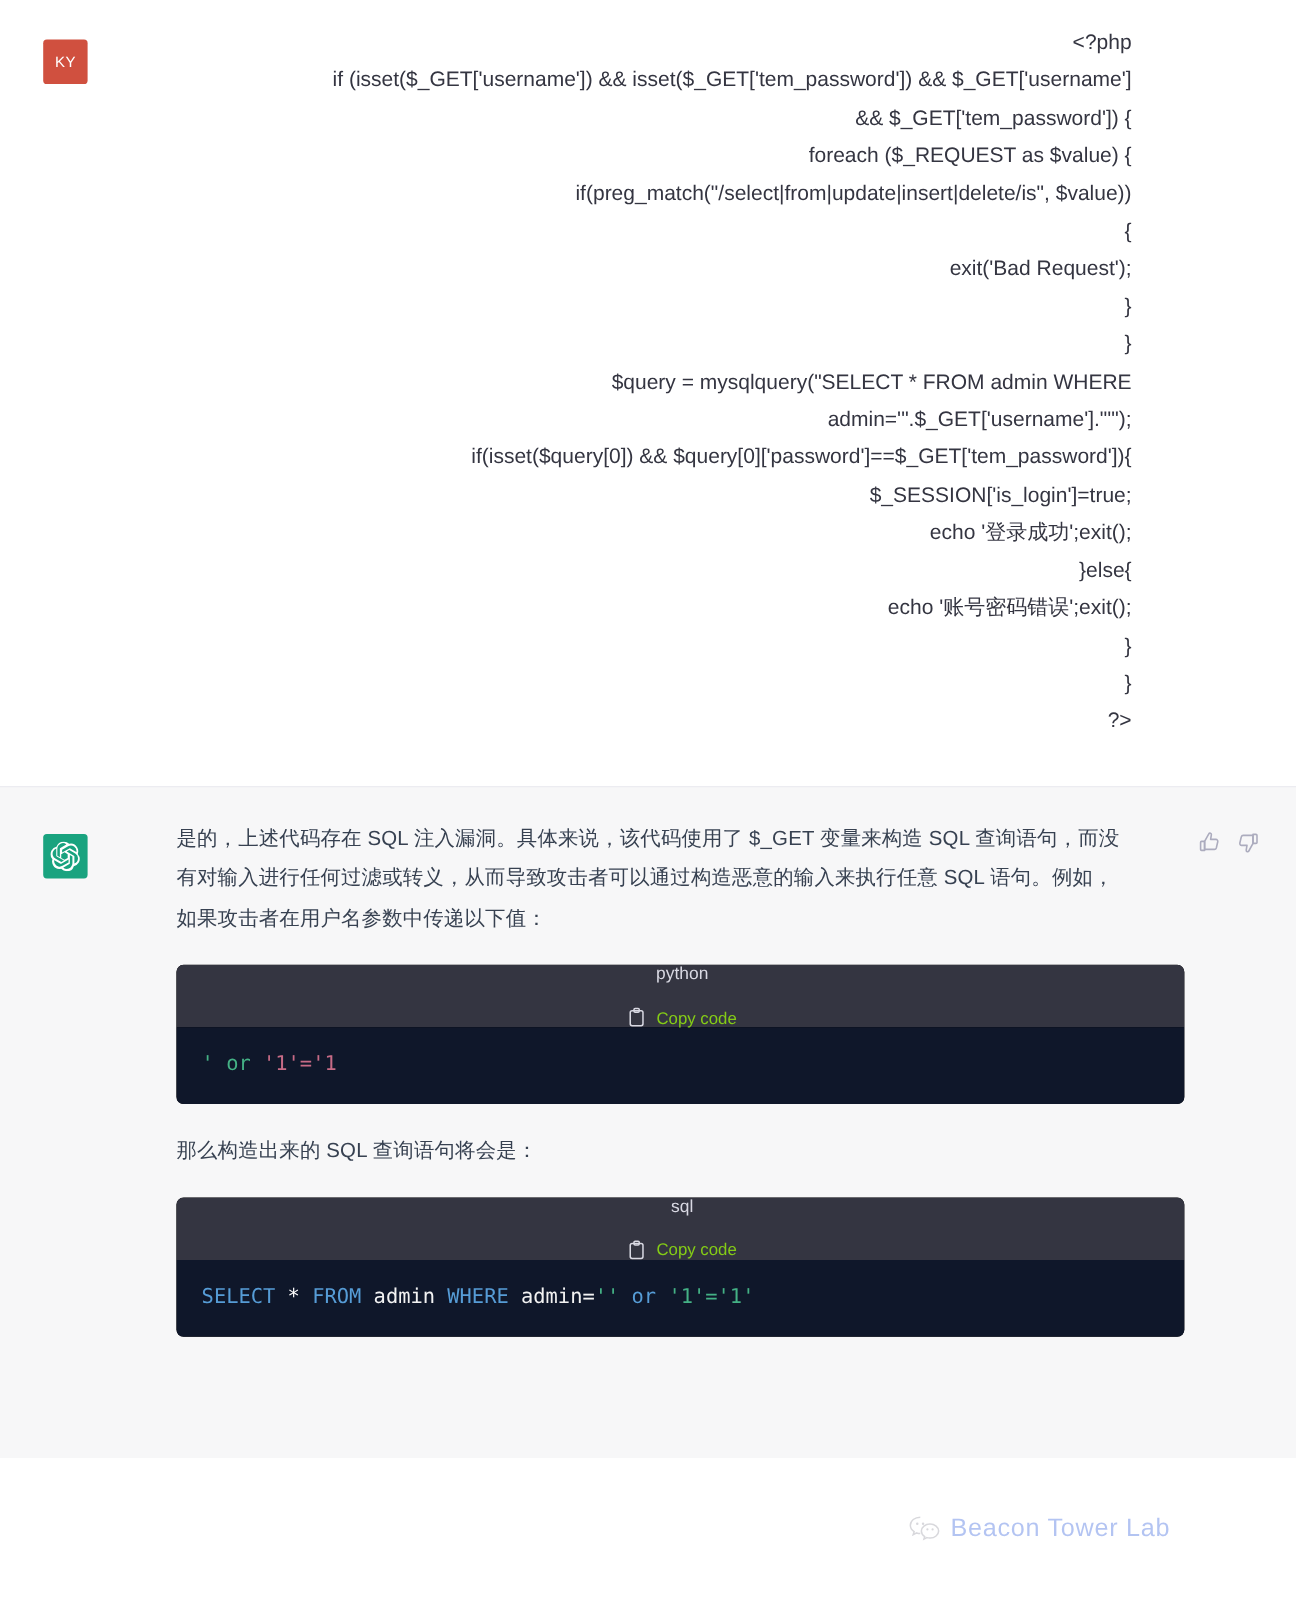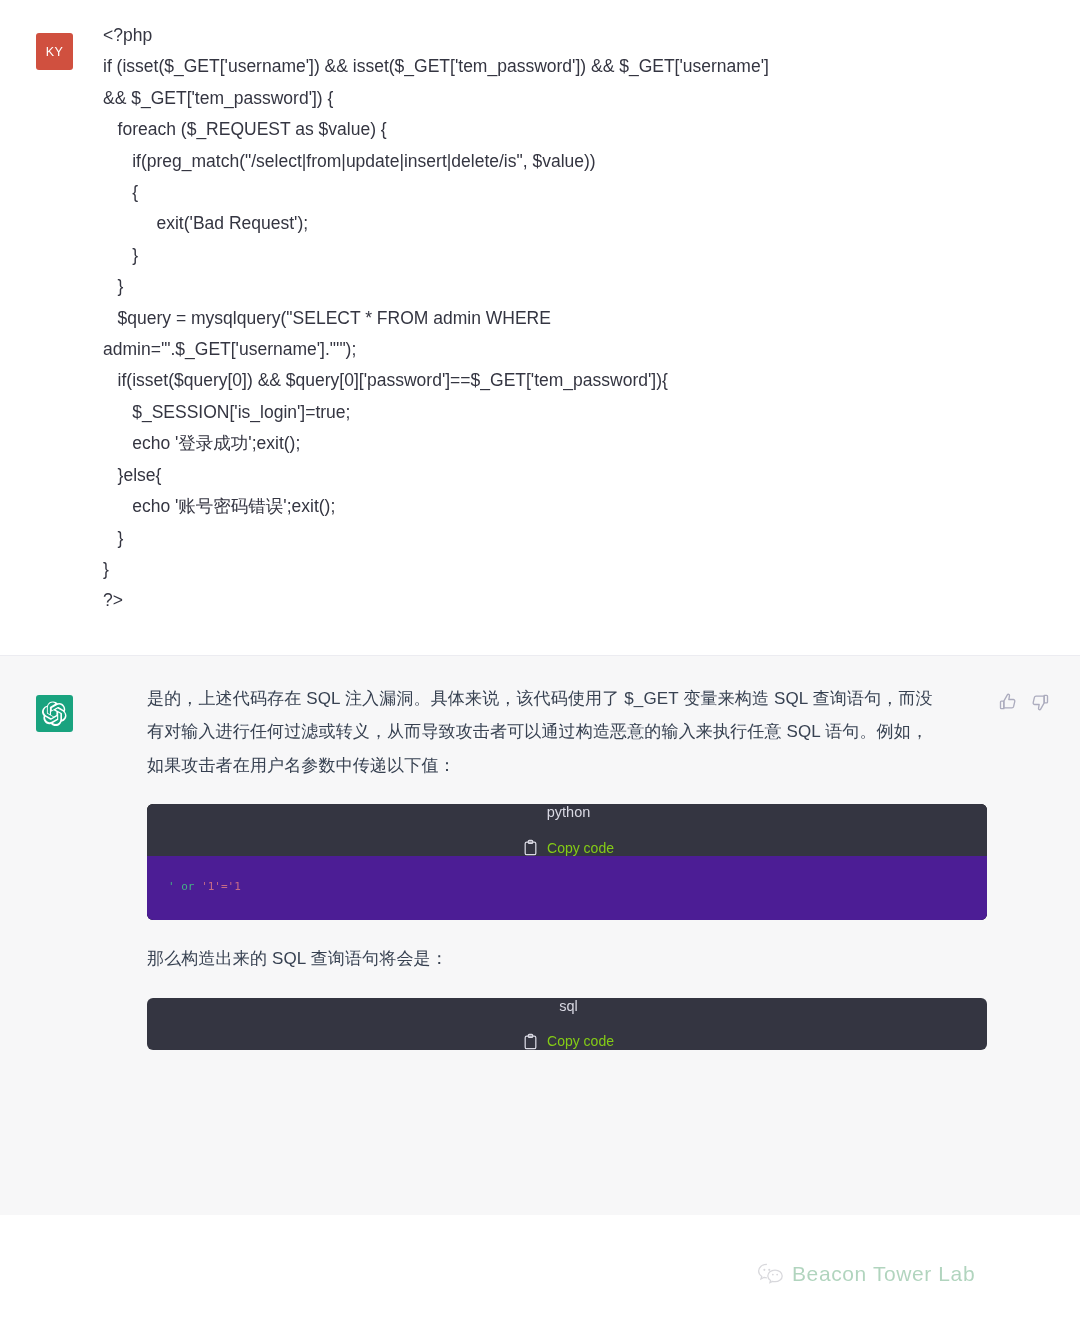--- a/index.html
+++ b/index.html
@@ -65,20 +65,21 @@
 
   
   .usertext {
     font-family: "Liberation Sans", "DejaVu Sans", sans-serif;
     font-size: 17.5px;
     line-height: 31.4px;
     color: #343541;
     white-space: pre-wrap;
     word-break: break-word;
     margin: 0;
+    text-align: right;
   }
   .userquestion {
     font-size: 17px;
     line-height: 30px;
     color: #40414f;
     margin: 44px 0 0 0;
     letter-spacing: .2px;
   }
 
   
@@ -118,24 +119,24 @@
   .copy-btn {
     display: flex;
     align-items: center;
     gap: 9px;
     color: #84cc16;
     font-size: 14px;
     cursor: pointer;
   }
   .copy-btn svg { width: 15px; height: 17px; display: block; }
   .code-body {
-    background: #4c1d95;
+    background: #0f172a;
     padding: 20px 18px 22px 21px;
     font-family: "DejaVu Sans Mono", "Liberation Mono", monospace;
-    font-size: 11px;
+    font-size: 17px;
     line-height: 22px;
     white-space: pre;
     overflow-x: hidden;
   }
   .code-body .tok-str  { color: #44b185; }
   .code-body .tok-kw   { color: #569cd6; }
   .code-body .tok-num  { color: #c76b86; }
   .code-body .tok-op   { color: #ffffff; }
   .code-body .tok-id   { color: #f2f2f2; }
 
@@ -161,21 +162,21 @@
     left: 757px;
     top: 1262px;
     display: flex;
     align-items: center;
     gap: 8px;
     opacity: .33;
     pointer-events: none;
     user-select: none;
   }
   .watermark .wm-text {
-    color: #15803d;
+    color: #1d4ed8;
     font-size: 21px;
     letter-spacing: .6px;
     white-space: nowrap;
   }
   .watermark svg { width: 27px; height: 24px; display: block; }
 </style>
 </head>
 <body>
 
 <div id="page">
@@ -237,20 +238,21 @@
         <div class="code-header">
           <span class="code-lang">sql</span>
           <span class="copy-btn">
             <svg viewBox="0 0 24 26" aria-hidden="true">
               <rect x="3.5" y="4.5" width="17" height="20" rx="2.5" fill="none" stroke="#d9d9e3" stroke-width="2"></rect>
               <rect x="8.5" y="1.5" width="7" height="5" rx="1.5" fill="none" stroke="#d9d9e3" stroke-width="2"></rect>
             </svg>
             <span>Copy code</span>
           </span>
         </div>
+        <div class="code-body"><span class="tok-kw">SELECT </span><span class="tok-op">* </span><span class="tok-kw">FROM </span><span class="tok-id">admin </span><span class="tok-kw">WHERE </span><span class="tok-id">admin=</span><span class="tok-str">'' </span><span class="tok-kw">or </span><span class="tok-str">'1'='1'</span></div>
       </div>
 
     </div>
 
     <div class="feedback">
       <svg viewBox="0 0 24 24" aria-hidden="true">
         <path d="M7 11v9H4a1 1 0 0 1-1-1v-7a1 1 0 0 1 1-1h3z" stroke-linejoin="round"></path>
         <path d="M7 11l4.2-7.6a1.4 1.4 0 0 1 2.6.9L13 9h5.3a1.9 1.9 0 0 1 1.85 2.35l-1.45 6.2A2 2 0 0 1 16.75 19H7z" stroke-linejoin="round"></path>
       </svg>
       <svg viewBox="0 0 24 24" aria-hidden="true">

